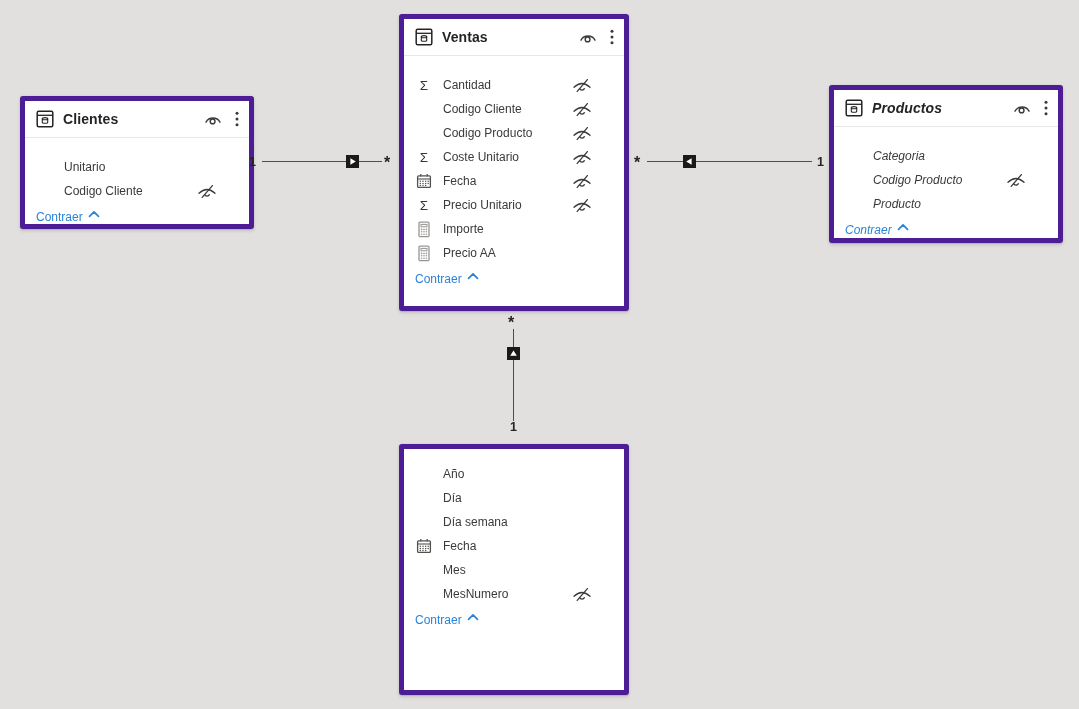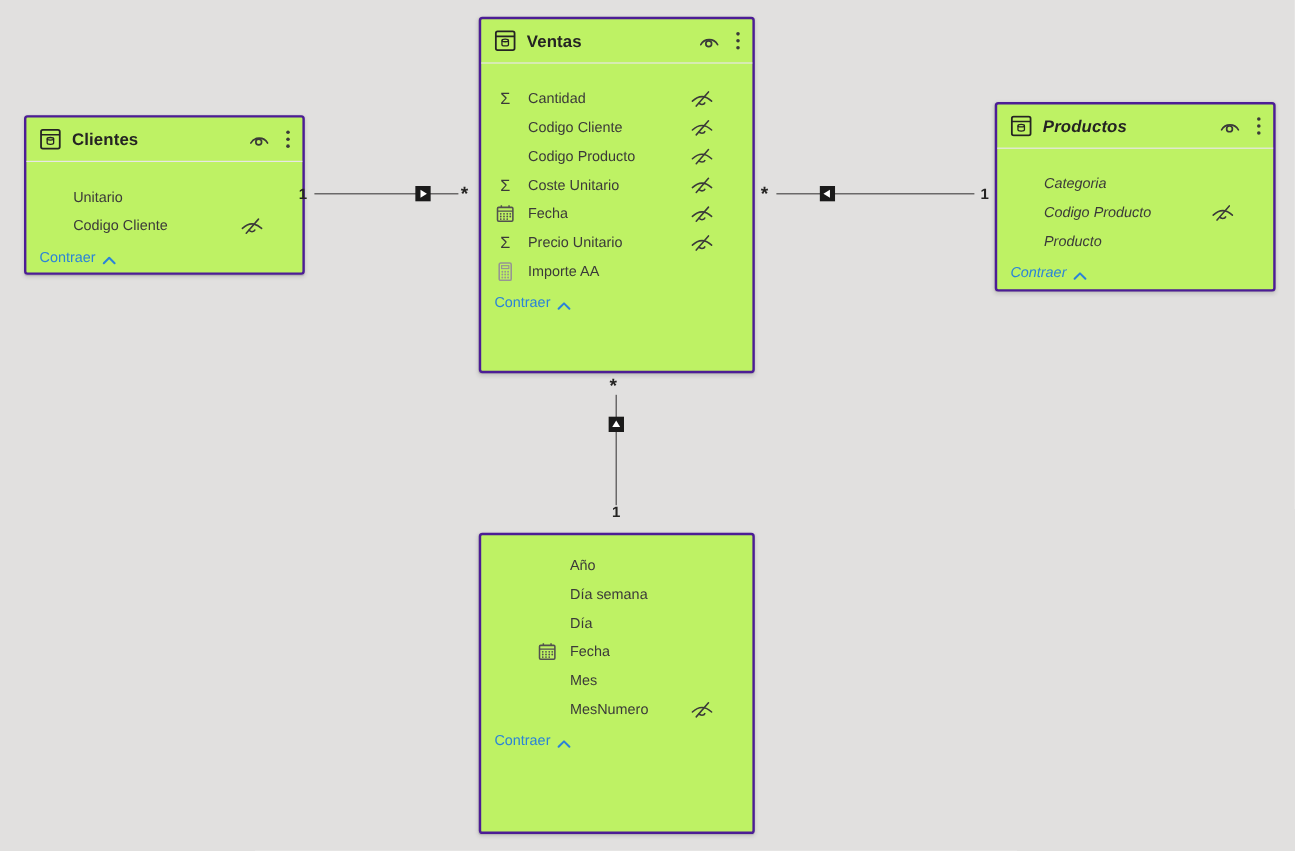--- a/index.html
+++ b/index.html
@@ -1,55 +1,55 @@
 <!DOCTYPE html>
 <html><head>
 <meta charset="utf-8">
 <style>
   html,body{margin:0;padding:0;}
   .scene{
     position:relative;width:1079px;height:709px;background:#e1e0df;
     font-family:"Liberation Sans",sans-serif;overflow:hidden;
   }
   .card{
-    position:absolute;background:#bef264;border:2px solid #4c1d95;border-radius:3px;
+    position:absolute;background:#ffffff;border:5px solid #4c1d95;border-radius:3px;
     box-shadow:0 1.6px 3.6px rgba(0,0,0,.13),0 .3px .9px rgba(0,0,0,.10);
     box-sizing:border-box;
   }
   .card-header{
     height:37px;display:flex;align-items:center;
     padding:0 10px 0 11px;border-bottom:1px solid #e8e7e6;box-sizing:border-box;
   }
   .tbl-icon{width:18px;height:18px;color:#252423;flex:0 0 auto;display:flex;}
   .card-title{
     font-size:14px;font-weight:700;color:#252423;margin-left:9px;flex:1;
     white-space:nowrap;letter-spacing:.1px;
   }
   .hdr-eye{width:20px;height:14px;color:#3b3a39;display:flex;cursor:pointer;margin-right:12px;}
   .hdr-more{width:4px;height:16px;color:#3b3a39;display:flex;cursor:pointer;}
   .rows{padding-top:17px;}
-  .card-calendario .rows{padding-top:13px;margin-left:35px;}
+  .card-calendario .rows{padding-top:13px;}
   .row{
     height:24px;display:flex;align-items:center;
     padding:0 12px 0 11px;font-size:12px;color:#3b3a39;
   }
   .ficon{
     width:18px;height:17px;flex:0 0 auto;margin-right:10px;
     display:flex;align-items:center;justify-content:center;
   }
   .sigma{font-size:13.5px;color:#3b3a39;font-weight:400;}
   .cal{color:#52514f;}
   .calc{color:#979593;}
   .fname{white-space:nowrap;}
   .eyeslash{
     margin-left:auto;margin-right:20px;width:20px;height:15px;color:#3b3a39;
     display:flex;cursor:pointer;flex:0 0 auto;
   }
   .contraer{
-    display:flex;align-items:flex-end;gap:5px;padding:7px 0 0 11px;
+    display:flex;align-items:flex-start;gap:5px;padding:7px 0 0 11px;
     color:#2b83d8;font-size:12px;cursor:pointer;width:max-content;
   }
   .chev{color:#2b83d8;}
   
   .card-clientes{left:20px;top:96px;width:234px;height:133px;}
   .card-ventas{left:399px;top:14px;width:230px;height:297px;}
   .card-productos{left:829px;top:85px;width:234px;height:158px;font-style:italic;}
   .card-calendario{left:399px;top:444px;width:230px;height:251px;}
   
   .rel-label{
@@ -272,21 +272,29 @@
               <use href="#sym-eyeslash"></use>
             </svg>
           </span>
       </div>
       <div class="row">
         <span class="ficon calc">
             <svg width="14" height="17">
               <use href="#sym-calc"></use>
             </svg>
           </span>
-        <span class="fname">Importe AA</span>
+        <span class="fname">Importe</span>
+      </div>
+      <div class="row">
+        <span class="ficon calc">
+            <svg width="14" height="17">
+              <use href="#sym-calc"></use>
+            </svg>
+          </span>
+        <span class="fname">Precio AA</span>
       </div>
     </div>
     <div class="contraer">
       <span>Contraer</span>
       <svg class="chev" width="12" height="8">
           <use href="#sym-chevup"></use>
         </svg>
     </div>
   </div>
 
@@ -337,25 +345,25 @@
   </div>
 
   <div class="card card-calendario">
     <div class="rows">
       <div class="row">
         <span class="ficon"></span>
         <span class="fname">Año</span>
       </div>
       <div class="row">
         <span class="ficon"></span>
+        <span class="fname">Día</span>
+      </div>
+      <div class="row">
+        <span class="ficon"></span>
         <span class="fname">Día semana</span>
-      </div>
-      <div class="row">
-        <span class="ficon"></span>
-        <span class="fname">Día</span>
       </div>
       <div class="row">
         <span class="ficon cal">
             <svg width="16" height="16">
               <use href="#sym-calendar"></use>
             </svg>
           </span>
         <span class="fname">Fecha</span>
       </div>
       <div class="row">

